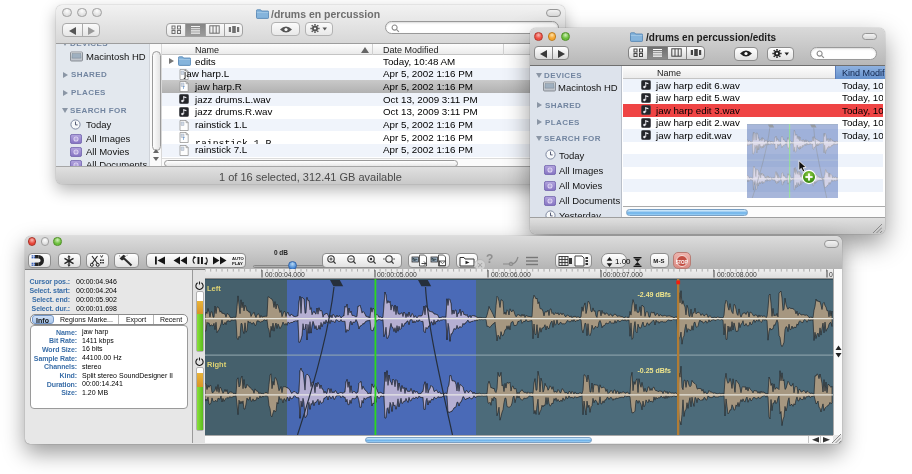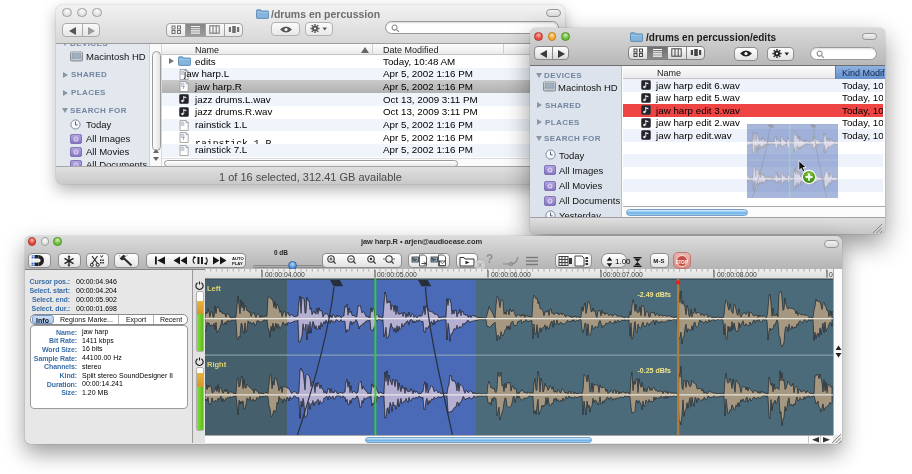--- a/index.html
+++ b/index.html
@@ -524,21 +524,20 @@
       </defs>
 <rect x="4.4" y="7.1" width="7.2" height="1.8" fill="#fff"></rect>
       <rect x="7.1" y="4.4" width="1.8" height="7.2" fill="#fff"></rect>
     </svg>
   </div>
 <div class="win" style="left:25px;top:236px;width:817px;height:208px;background:#e7e7e7;box-shadow:0 9px 22px rgba(0,0,0,0.40),0 0 1px rgba(0,0,0,0.6);overflow:hidden;border-radius:6px 6px 5px 5px;">
     <div class="abs" style="left:0;top:0;width:100%;height:34px;background:linear-gradient(#dcdcdc,#b4b4b4);border-bottom:1px solid #828282;"></div>
     <div class="tl" style="left:2.8px;top:1.2px;width:8.4px;height:8.4px;background:radial-gradient(circle at 50% 30%,#f7b8b2,#e8463a 60%);border:1px solid #a93227;"></div>
     <div class="tl" style="left:15.6px;top:1.2px;width:8.4px;height:8.4px;background:radial-gradient(circle at 50% 30%,#fdfdfd,#cfcfcf);border:1px solid #9f9f9f;"></div>
     <div class="tl" style="left:28.2px;top:1.2px;width:8.4px;height:8.4px;background:radial-gradient(circle at 50% 30%,#d2f0b9,#6cbf3d 60%);border:1px solid #4e8f25;"></div>
-    <div class="abs" style="left:-12px;top:0.5px;width:100%;text-align:center;font-size:7.5px;font-weight:bold;color:#2e2e2e;letter-spacing:-0.1px;">jaw harp.R • arjen@audioease.com</div>
     <div class="abs" style="left:799px;top:4px;width:15px;height:7.5px;border:1px solid #969696;border-radius:4px;background:linear-gradient(#f2f2f2,#d9d9d9);"></div>
     <div class="cap" style="left:3px;top:17px;width:23px;height:15px;display:flex;align-items:center;justify-content:center;">
       <svg width="17" height="13" viewBox="0 0 17 13">
 <path d="M7.5,1 A5.5,5.5 0 0 1 7.5,12 L7.5,8.6 A2.1,2.1 0 0 0 7.5,4.4 Z" fill="#222"></path>
 <rect x="4" y="1" width="3.5" height="3.4" fill="#222"></rect>
         <rect x="4" y="8.6" width="3.5" height="3.4" fill="#222"></rect>
 <g fill="#3f66bb">
           <rect x="0.6" y="1.2" width="1.5" height="1.4"></rect>
           <rect x="2.6" y="1.2" width="1.5" height="1.4"></rect>
           <rect x="0.6" y="3" width="1.5" height="1.4"></rect>

